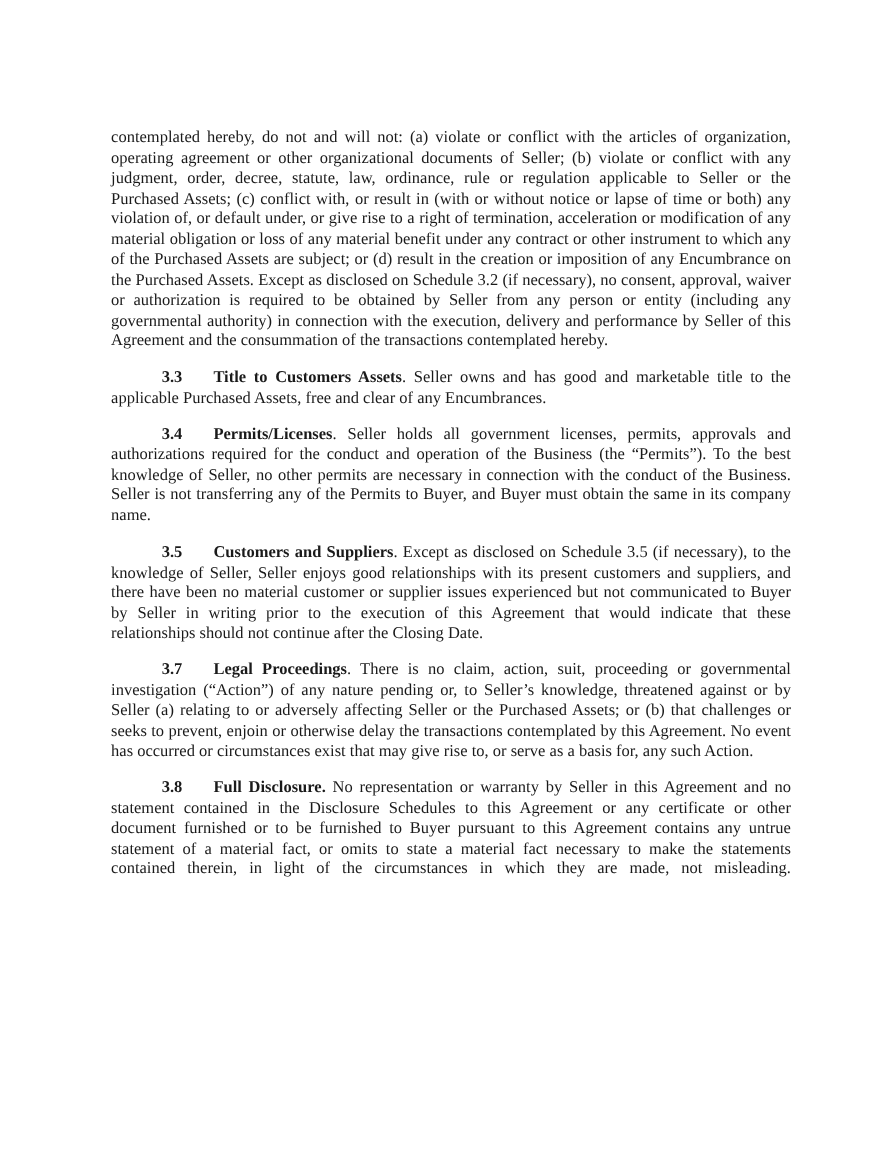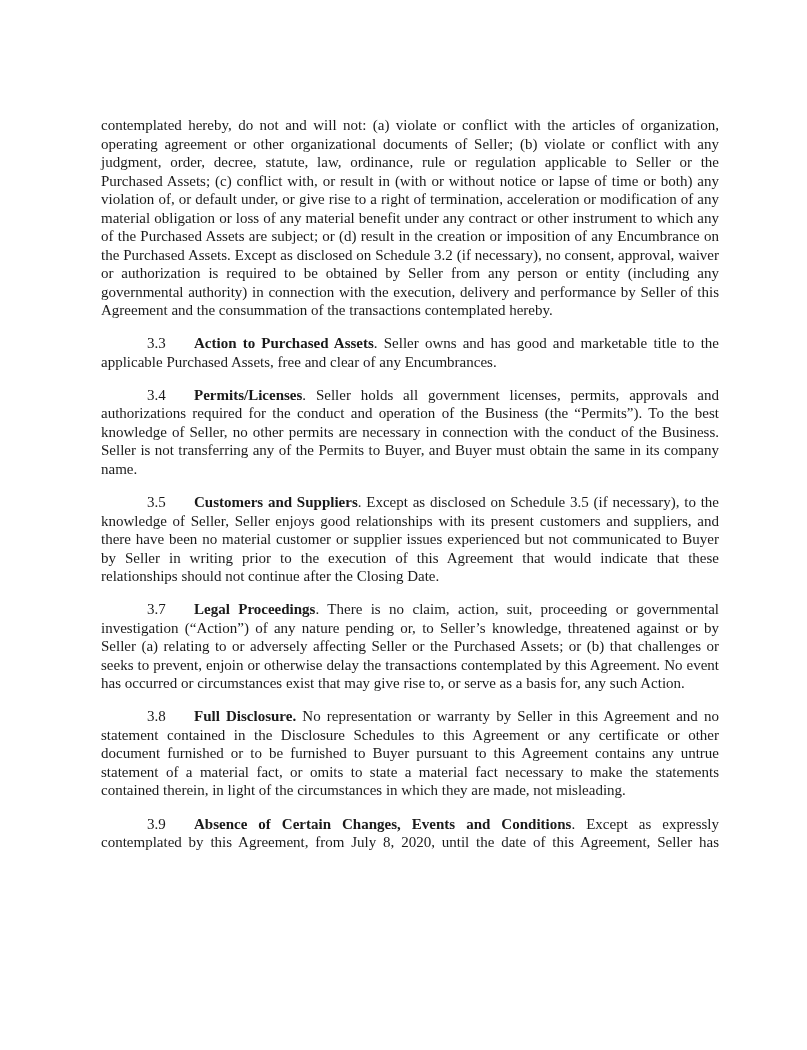--- a/index.html
+++ b/index.html
@@ -14,53 +14,50 @@
     line-height: 18.5px;
     color: #1a1a1a;
     text-align: justify;
     margin-top: 21px;
   }
   .para { margin: 0 0 14.7px 0; }
   .para .num {
     display: inline-block;
     margin-left: 46px;
     width: 47px;
-    font-weight: normal;
+    font-weight: bold;
   }
   .para .title { font-weight: bold; }
   .para:last-child { text-align: justify; text-align-last: justify; }
   b { font-weight: normal; }
 </style>
 </head>
 <body>
 
 <div class="page">
 
   <p class="para">
     <span>contemplated hereby, do not and will not: (a) violate or conflict with the articles of organization, operating agreement or other organizational documents of Seller; (b) violate or conflict with any judgment, order, decree, statute, law, ordinance, rule or regulation applicable to Seller or the Purchased Assets; (c) conflict with, or result in (with or without notice or lapse of time or both) any violation of, or default under, or give rise to a right of termination, acceleration or modification of any material obligation or loss of any material benefit under any contract or other instrument to which any of the Purchased Assets are subject; or (d) result in the creation or imposition of any Encumbrance on the Purchased Assets. Except as disclosed on Schedule 3.2 (if necessary), no consent, approval, waiver or authorization is required to be obtained by Seller from any person or entity (including any governmental authority) in connection with the execution, delivery and performance by Seller of this Agreement and the consummation of the transactions contemplated hereby.</span>
   </p>
 
   <p class="para">
-    <span class="num">3.3</span><span class="title">Action to Purchased Assets</span><span>. Seller owns and has good and marketable title to the applicable Purchased Assets, free and clear of any Encumbrances.</span>
+    <span class="num">3.3</span><span class="title">Title to Customers Assets</span><span>. Seller owns and has good and marketable title to the applicable Purchased Assets, free and clear of any Encumbrances.</span>
   </p>
 
   <p class="para">
     <span class="num">3.4</span><span class="title">Permits/Licenses</span><span>. Seller holds all government licenses, permits, approvals and authorizations required for the conduct and operation of the Business (the “</span><b>Permits</b><span>”).  To the best knowledge of Seller, no other permits are necessary in connection with the conduct of the Business. Seller is not transferring any of the Permits to Buyer, and Buyer must obtain the same in its company name.</span>
   </p>
 
   <p class="para">
     <span class="num">3.5</span><span class="title">Customers and Suppliers</span><span>. Except as disclosed on Schedule 3.5 (if necessary), to the knowledge of Seller, Seller enjoys good relationships with its present customers and suppliers, and there have been no material customer or supplier issues experienced but not communicated to Buyer by Seller in writing prior to the execution of this Agreement that would indicate that these relationships should not continue after the Closing Date.</span>
   </p>
 
 
   <p class="para">
     <span class="num">3.7</span><span class="title">Legal Proceedings</span><span>. There is no claim, action, suit, proceeding or governmental investigation (“</span><b>Action</b><span>”) of any nature pending or, to Seller’s knowledge, threatened against or by Seller (a) relating to or adversely affecting Seller or the Purchased Assets; or (b) that challenges or seeks to prevent, enjoin or otherwise delay the transactions contemplated by this Agreement. No event has occurred or circumstances exist that may give rise to, or serve as a basis for, any such Action.</span>
   </p>
 
   <p class="para">
     <span class="num">3.8</span><span class="title">Full Disclosure.</span><span> No representation or warranty by Seller in this Agreement and no statement contained in the Disclosure Schedules to this Agreement or any certificate or other document furnished or to be furnished to Buyer pursuant to this Agreement contains any untrue statement of a material fact, or omits to state a material fact necessary to make the statements contained therein, in light of the circumstances in which they are made, not misleading.</span>
   </p>
 
-  <p class="para">
-    <span class="num">3.9</span><span class="title">Absence of Certain Changes, Events and Conditions</span><span>. Except as expressly contemplated by this Agreement, from July 8, 2020, until the date of this Agreement, Seller has</span>
-  </p>
 
 </div>
 
 </body></html>

